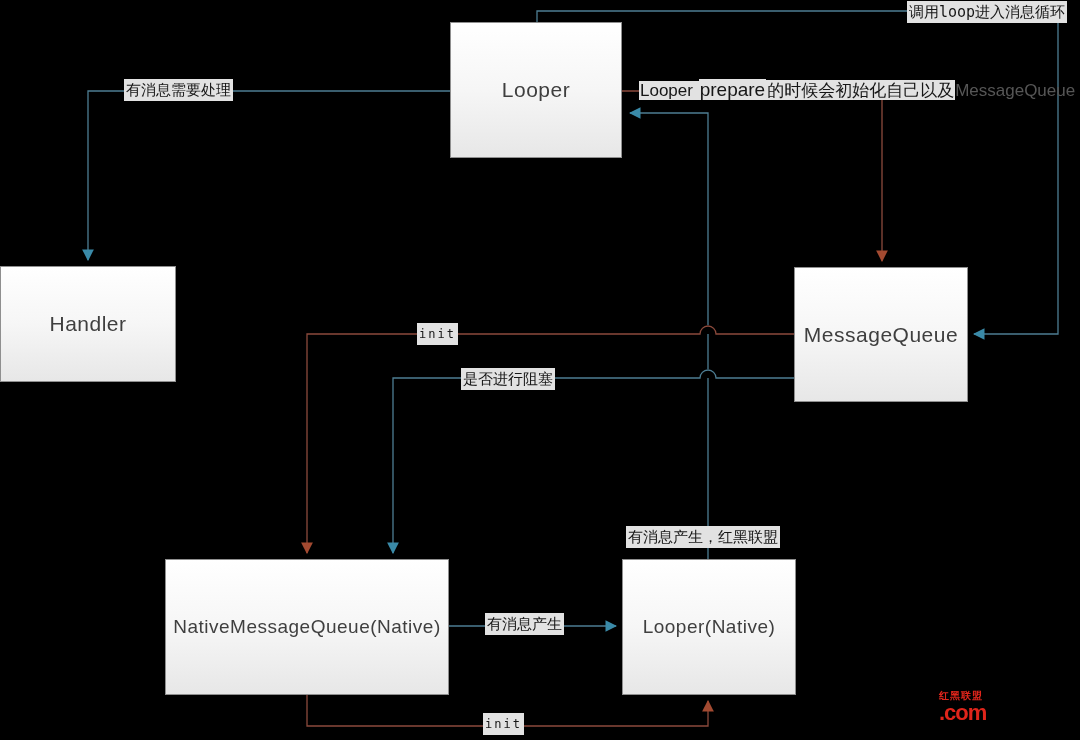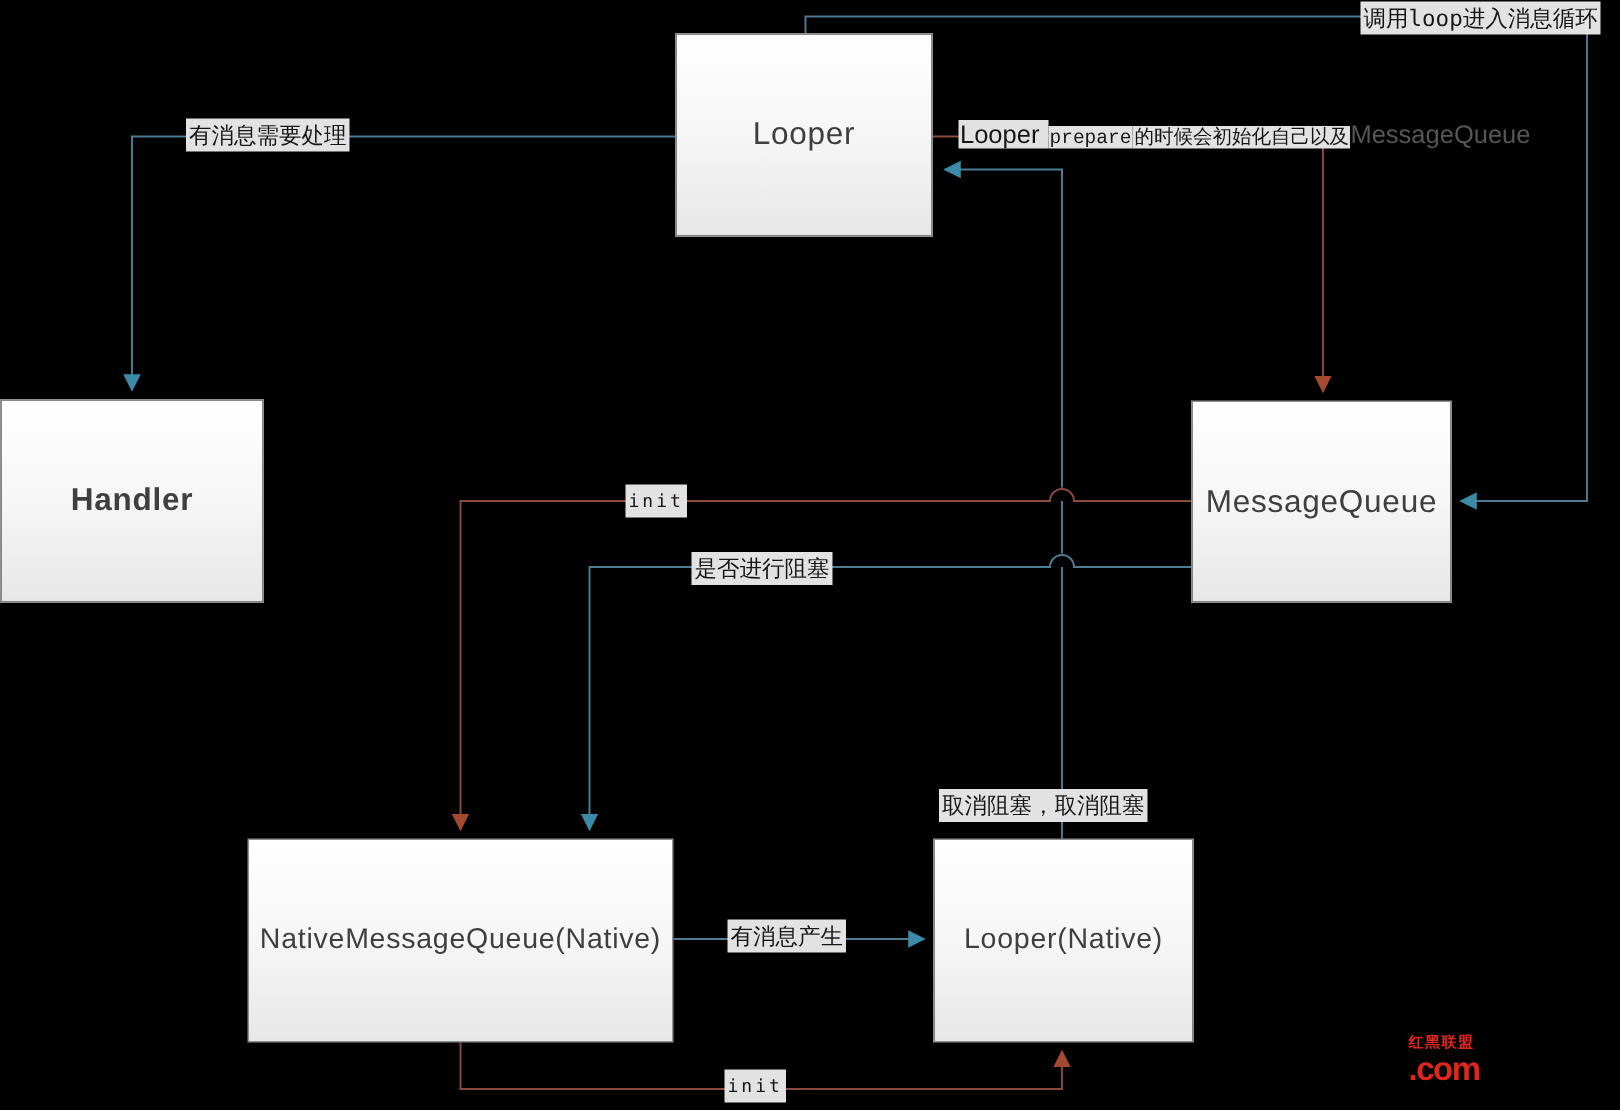--- a/index.html
+++ b/index.html
@@ -21,22 +21,22 @@
         color:var(--node-text);display:flex;align-items:center;justify-content:center;
         font-size:21px;letter-spacing:0.5px;}
   .node.small-text{font-size:19px;}
   .edge-label{position:absolute;background:var(--label-bg);color:var(--label-text);
         font-family:"DejaVu Sans Mono", monospace;font-size:15px;line-height:22px;
         padding:0 2px;white-space:nowrap;}
   .edge-label.code{font-size:12px;letter-spacing:2px;}
   .prepare-label{position:absolute;left:639px;top:78px;white-space:nowrap;line-height:24px;}
   .prepare-label .hl{background:var(--label-bg);color:var(--label-text);padding:0 1px;}
   .prepare-label .latin{font-size:17px;font-family:"Liberation Sans",sans-serif;}
-  .prepare-label .code{font-size:13px;font-family:Liberation Mono, monospace;}
-  .prepare-label .cjk{font-size:13px;font-family:"DejaVu Sans Mono",monospace;}
+  .prepare-label .code{font-size:19px;font-family:Liberation Sans, sans-serif;}
+  .prepare-label .cjk{font-size:17px;font-family:"DejaVu Sans Mono",monospace;}
   .prepare-label .dim{color:var(--dim-text);font-size:17px;
         font-family:"Liberation Sans",sans-serif;background:transparent;}
   .logo{position:absolute;left:936px;top:684px;display:flex;align-items:flex-start;}
   .logo .brand{font-size:45px;font-weight:bold;font-style:italic;color:var(--logo-red);
         line-height:0.95;letter-spacing:-3px;font-family:"DejaVu Sans",sans-serif;}
   .logo-right{display:flex;flex-direction:column;margin-left:3px;padding-top:6px;}
   .logo .tagline{font-size:10px;font-weight:bold;color:var(--logo-red);letter-spacing:1px;line-height:1.2;}
   .logo .domain{font-size:22px;font-weight:bold;color:var(--logo-red);line-height:1;letter-spacing:-1px;}
 </style>
 </head>
@@ -71,21 +71,21 @@
 
     <path class="e-teal" d="M449,626 H616" marker-end="url(#arr-teal)"></path>
 
     <path class="e-red" d="M307,695 V726 H708 V701" marker-end="url(#arr-red)"></path>
   </svg>
 
   <div class="node" style="left:450px;top:22px;width:172px;height:136px;">
     <span>Looper</span>
   </div>
 
-  <div class="node" style="left:0px;top:266px;width:176px;height:136px;font-weight:bold;">
+  <div class="node" style="left:0px;top:266px;width:176px;height:116px;">
     <span>Handler</span>
   </div>
 
   <div class="node" style="left:794px;top:267px;width:174px;height:135px;">
     <span>MessageQueue</span>
   </div>
 
   <div class="node small-text" style="left:165px;top:559px;width:284px;height:136px;">
     <span>NativeMessageQueue(Native)</span>
   </div>
@@ -99,21 +99,21 @@
   <div class="edge-label" style="left:124px;top:79px;">有消息需要处理</div>
 
   <div class="prepare-label">
     <span class="hl latin">Looper </span><span class="hl code">prepare</span><span class="hl cjk">的时候会初始化自己以及</span><span class="dim">MessageQueue</span>
   </div>
 
   <div class="edge-label code" style="left:417px;top:323px;">init</div>
 
   <div class="edge-label" style="left:461px;top:368px;">是否进行阻塞</div>
 
-  <div class="edge-label" style="left:626px;top:526px;">取消阻塞，取消阻塞</div>
+  <div class="edge-label" style="left:626px;top:526px;">有消息产生，红黑联盟</div>
 
   <div class="edge-label" style="left:485px;top:613px;">有消息产生</div>
 
   <div class="edge-label code" style="left:483px;top:713px;">init</div>
 
   <div class="logo">
     <span class="logo-right">
       <span class="tagline">红黑联盟</span>
       <span class="domain">.com</span>
     </span>

